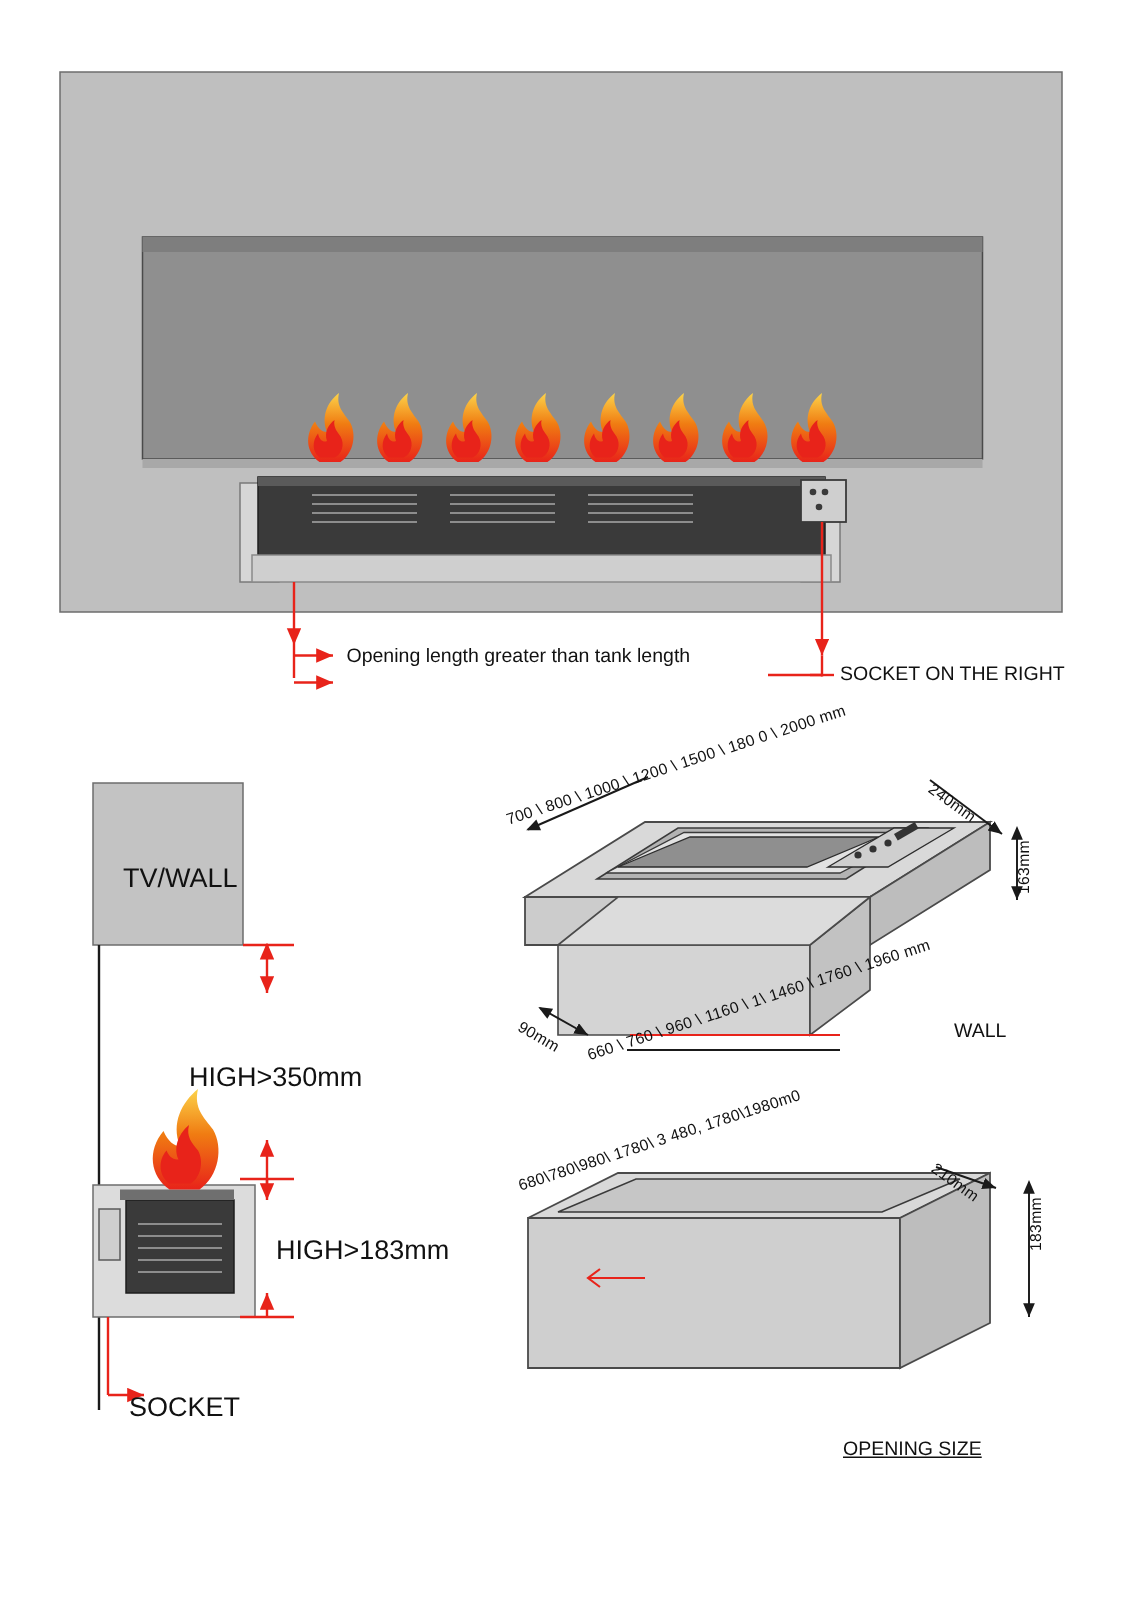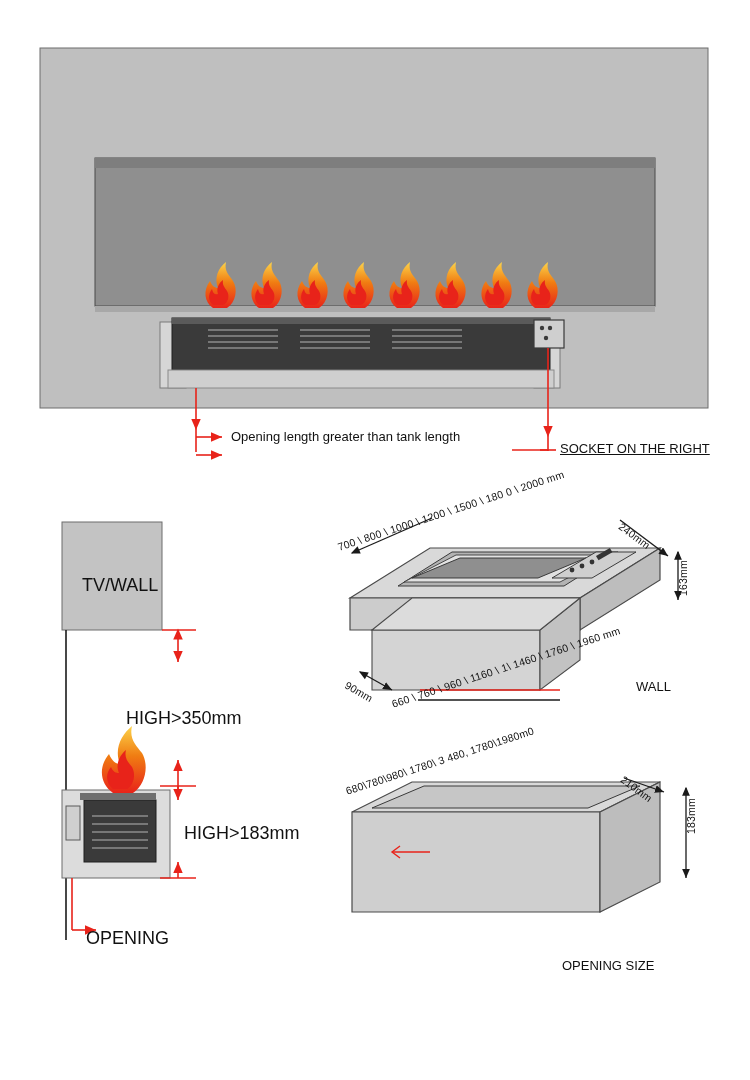--- a/index.html
+++ b/index.html
@@ -239,32 +239,32 @@
         <path d="M686 788 L686 878" marker-start="url(#arrBlkStart)" marker-end="url(#arrBlk)"></path>
       </g>
       <g stroke="#e8231a" stroke-width="1.4" fill="none">
         <path d="M392 852 L430 852"></path>
         <path d="M400 846 L392 852 L400 858"></path>
       </g>
     </g>
   </svg>
 
   <div class="lbl lbl-md" style="left:231px; top:429px;">Opening length greater than tank length</div>
-  <div class="lbl lbl-md" style="left:560px; top:441px;text-decoration:underline;">SOCKET ON THE RIGHT</div>
+  <div class="lbl lbl-md" style="left:560px; top:441px;">SOCKET ON THE RIGHT</div>
 
   <div class="lbl lbl-lg" style="left:82px; top:575px;">TV/WALL</div>
   <div class="lbl lbl-lg" style="left:126px; top:708px;">HIGH&gt;350mm</div>
   <div class="lbl lbl-lg" style="left:184px; top:823px;">HIGH&gt;183mm</div>
-  <div class="lbl lbl-lg" style="left:86px; top:928px;">OPENING</div>
+  <div class="lbl lbl-lg" style="left:86px; top:928px;">SOCKET</div>
 
   <div class="lbl tiny-dim rot-neg18" style="left:338px; top:541px;">700 \ 800 \ 1000 \ 1200 \ 1500 \ 180 0 \ 2000 mm</div>
   <div class="lbl tiny-dim rot-pos36" style="left:620px; top:519px;">240mm</div>
   <div class="lbl tiny-dim rot-90" style="left:683px; top:590px;">163mm</div>
   <div class="lbl tiny-dim rot-pos30" style="left:346px; top:678px;">90mm</div>
   <div class="lbl tiny-dim rot-neg18" style="left:392px; top:698px;">660 \ 760 \ 960 \ 1160 \ 1\ 1460 \ 1760 \ 1960 mm</div>
   <div class="lbl lbl-md" style="left:636px; top:679px; font-weight:400;">WALL</div>
 
   <div class="lbl tiny-dim rot-neg18" style="left:346px; top:785px;">680\780\980\ 1780\ 3 480, 1780\1980m0</div>
   <div class="lbl tiny-dim rot-pos36" style="left:622px; top:772px;">210mm</div>
   <div class="lbl tiny-dim rot-90" style="left:691px; top:828px;">183mm</div>
-  <div class="lbl lbl-md" style="left:562px; top:958px;">OPENING SIZE</div>
+  <div class="lbl lbl-md" style="left:562px; top:958px;text-decoration:underline;">OPENING SIZE</div>
 
 </div>
 
 </body></html>

